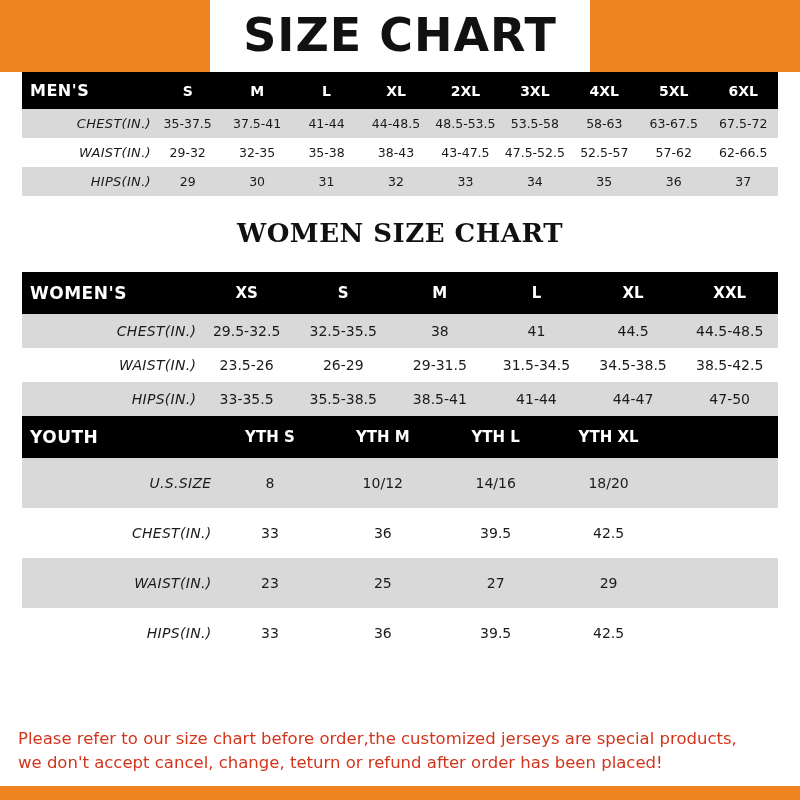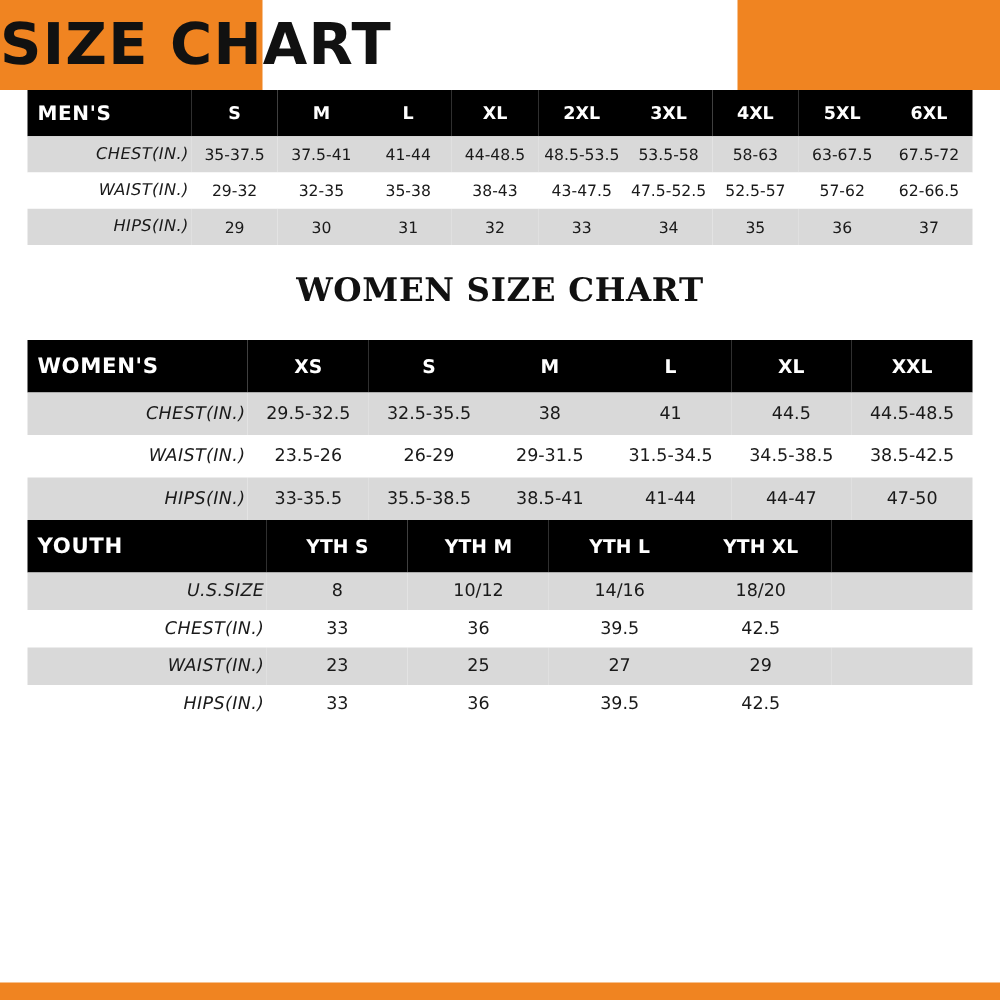--- a/index.html
+++ b/index.html
@@ -36,21 +36,21 @@
     height: 72px;
     background: #f08421;
   }
   .header-band .orange-left { left: 0; width: 210px; }
   .header-band .orange-right { right: 0; width: 210px; }
   .header-title {
     position: absolute;
     left: 0; right: 0; top: 0;
     height: 72px;
     line-height: 70px;
-    text-align: left;
+    text-align: center;
     font-family: "DejaVu Sans", sans-serif;
     font-weight: bold;
     font-size: 46px;
     letter-spacing: 1px;
     color: #111111;
     z-index: 2;
   }
   
   .content {
     flex: 1 1 auto;
@@ -111,21 +111,21 @@
   table.size-table tbody tr.even { background: #d9d9d9; }
 
   
   table.women-table thead th { font-size: 15px; padding: 11px 2px; }
   table.women-table thead th.rowlabel { font-size: 17px; }
   table.women-table tbody td { font-size: 14px; padding: 9px 2px; }
   table.women-table tbody td.rowlabel { font-size: 14px; }
 
   table.youth-table thead th { font-size: 15px; padding: 11px 2px; }
   table.youth-table thead th.rowlabel { font-size: 17px; }
-  table.youth-table tbody td { font-size: 14px; padding: 7px 2px; }
+  table.youth-table tbody td { font-size: 14px; padding: 17px 2px; }
   table.youth-table tbody td.rowlabel { font-size: 14px; }
 
   
   .footer-note {
     flex: 0 0 auto;
     padding: 14px 18px 10px 18px;
     box-sizing: border-box;
   }
   .footer-note p {
     margin: 0;
@@ -295,16 +295,20 @@
           <td>36</td>
           <td>39.5</td>
           <td>42.5</td>
           <td></td>
         </tr>
       </tbody>
     </table>
 
   </div>
 
+  <div class="footer-note">
+    <p>Please refer to our size chart before order,the customized jerseys are special products,</p>
+    <p>we don't accept cancel, change, teturn or refund after order has been placed!</p>
+  </div>
 
   <div class="footer-bar"></div>
 
 </div>
 
 </body></html>

